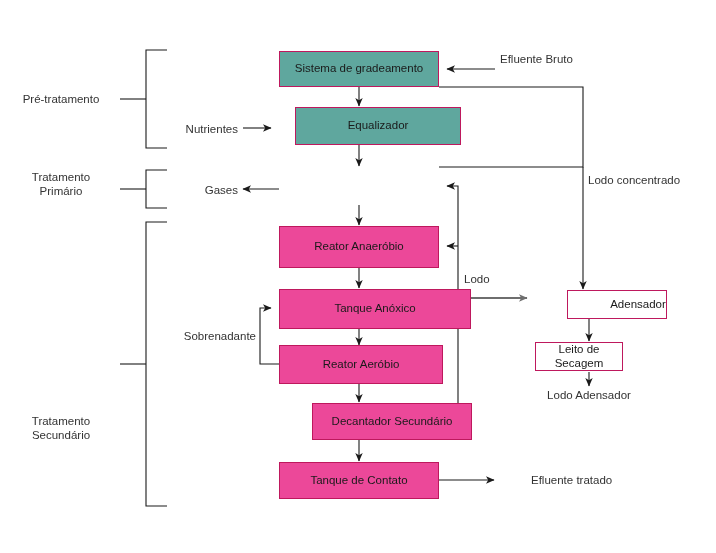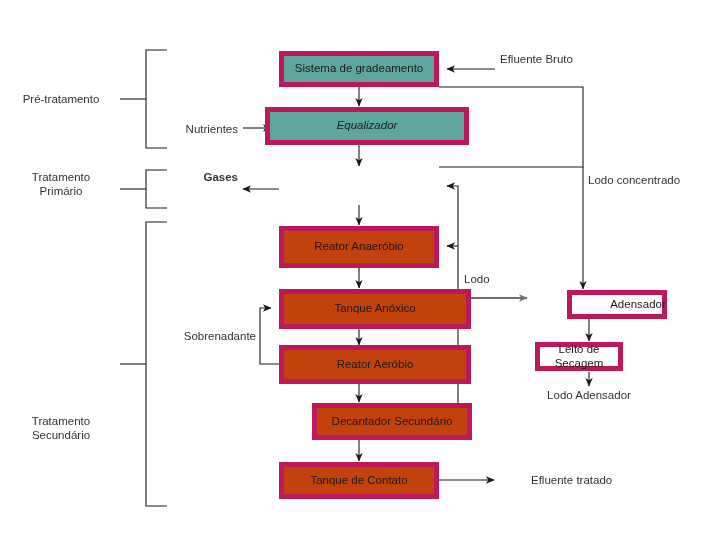--- a/index.html
+++ b/index.html
@@ -1,24 +1,24 @@
 <!DOCTYPE html>
 <html><head>
 <meta charset="utf-8">
 <style>
   html,body{margin:0;padding:0;background:#ffffff;}
   body{width:716px;height:553px;font-family:"Liberation Sans",sans-serif;color:#1a1a1a;}
   #stage{position:relative;width:716px;height:553px;overflow:hidden;background:#fff;}
   svg.layer{position:absolute;left:0;top:0;width:716px;height:553px;}
-  .node{position:absolute;box-sizing:border-box;border:5px solid #be185d;
+  .node{position:absolute;box-sizing:border-box;border:1px solid #be185d;
         display:flex;align-items:center;justify-content:center;text-align:center;
         font-size:11.5px;line-height:1.2;color:#1a1a1a;}
   .node.teal{background:#5FA79E;}
   .node.red{background:#E8695F;}
-  .node.cream{background:#c2410c;}
+  .node.cream{background:#ec4899;}
   .node.plain{background:#ffffff;}
   .lbl{position:absolute;font-size:11.5px;line-height:1.25;color:#333;white-space:pre;}
   .lbl.c{text-align:center;}
   .lbl.r{text-align:right;}
 </style>
 </head>
 <body>
 
 <div id="stage">
 
@@ -80,34 +80,34 @@
 
     <g stroke="#6E6E6E" stroke-width="2" fill="none">
       <path d="M462,298 L527,298" marker-end="url(#ahg)"></path>
     </g>
   </svg>
 
   <div class="node teal" style="left:279px;top:51px;width:160px;height:36px;">
     <span>Sistema de gradeamento</span>
   </div>
 
-  <div class="node teal" style="left:265px;top:107px;width:204px;height:38px;font-style:italic;">
+  <div class="node teal" style="left:295px;top:107px;width:166px;height:38px;">
     <span>Equalizador</span>
   </div>
 
 
   <div class="node cream" style="left:279px;top:226px;width:160px;height:42px;">
     <span>Reator Anaeróbio</span>
   </div>
 
   <div class="node cream" style="left:279px;top:289px;width:192px;height:40px;">
     <span>Tanque Anóxico</span>
   </div>
 
-  <div class="node cream" style="left:279px;top:345px;width:192px;height:39px;">
+  <div class="node cream" style="left:279px;top:345px;width:164px;height:39px;">
     <span>Reator Aeróbio</span>
   </div>
 
   <div class="node cream" style="left:279px;top:403px;width:160px;height:37px;margin-left:33px;">
     <span>Decantador Secundário</span>
   </div>
 
   <div class="node cream" style="left:279px;top:462px;width:160px;height:37px;">
     <span>Tanque de Contato</span>
   </div>
@@ -125,21 +125,21 @@
   <div class="lbl c" style="left: 14px; top: 170px; width: 94px; white-space: pre-line;">Tratamento
 Primário</div>
 
   <div class="lbl c" style="left: 14px; top: 414px; width: 94px; white-space: pre-line;">Tratamento
 Secundário</div>
 
   <div class="lbl" style="left:500px;top:52px;">Efluente Bruto</div>
 
   <div class="lbl r" style="left:148px;top:122px;width:90px;">Nutrientes</div>
 
-  <div class="lbl r" style="left:158px;top:170px;width:80px;font-weight:bold;">Gases</div>
+  <div class="lbl r" style="left:158px;top:183px;width:80px;">Gases</div>
 
   <div class="lbl" style="left:588px;top:173px;">Lodo concentrado</div>
 
   <div class="lbl" style="left:464px;top:272px;">Lodo</div>
 
   <div class="lbl r" style="left:168px;top:329px;width:88px;">Sobrenadante</div>
 
   <div class="lbl c" style="left:527px;top:388px;width:124px;">Lodo Adensador</div>
 
   <div class="lbl" style="left:531px;top:473px;">Efluente tratado</div>

